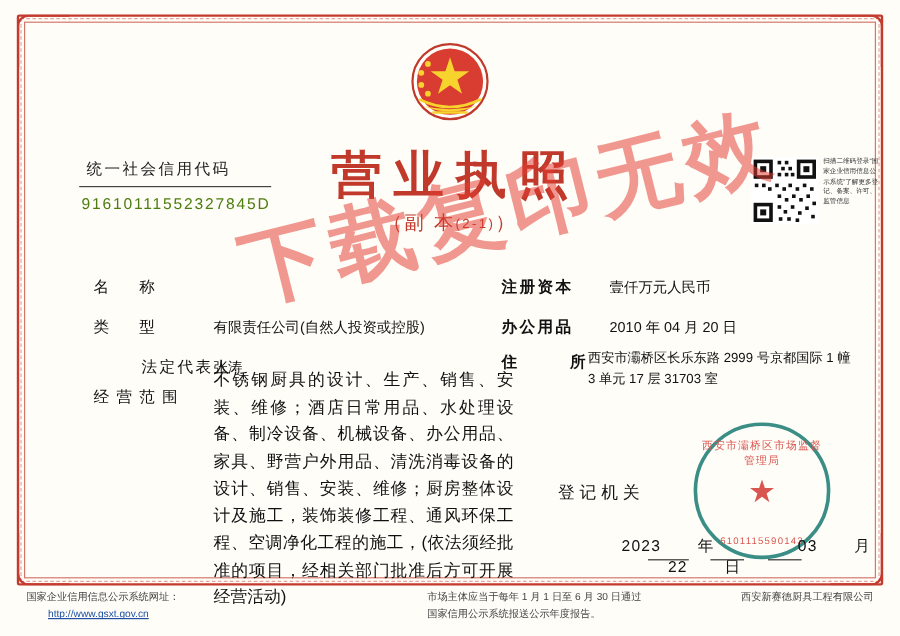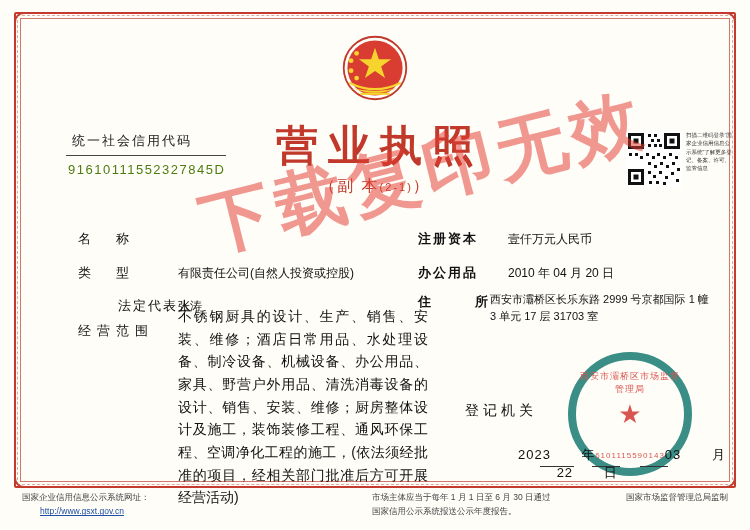--- a/index.html
+++ b/index.html
@@ -103,21 +103,21 @@
   .date-underline{position:absolute;height:1px;background:#333;}
 
   .reg-org{
     position:absolute;left:455px;top:402px;
     font-size:14px;color:#111;letter-spacing:4px;margin-left:10px;
   }
 
   
   .seal{
     position:absolute;right:58px;top:352px;width:108px;height:108px;
-    border:8px solid #0f766e;border-radius:50%;
+    border:3px solid #0f766e;border-radius:50%;
     opacity:.82;
   }
   .seal .star{
     position:absolute;left:50%;top:50%;transform:translate(-50%,-50%);
     color:#d0322b;font-size:26px;line-height:1;
   }
   .seal .arc-top,.seal .arc-bottom{
     position:absolute;left:0;right:0;text-align:center;color:#d0322b;
     font-size:9px;letter-spacing:1px;
   }
@@ -134,21 +134,21 @@
     white-space:nowrap;
     pointer-events:none;
   }
 
   
   .footer{
     position:absolute;left:0;right:0;bottom:6px;height:34px;
     font-size:8.5px;color:#444;
   }
   .footer .left{position:absolute;left:22px;top:0;line-height:1.7;}
-  .footer .mid{position:absolute;left:372px;top:0;line-height:1.7;text-align:left;}
+  .footer .mid{position:absolute;left:356px;top:0;line-height:1.7;text-align:left;}
   .footer .right{position:absolute;right:22px;top:0;line-height:1.7;text-align:right;}
 </style>
 </head>
 <body>
 
 <div id="cert">
 
   <div class="frame-outer"></div>
   <div class="frame-dots"></div>
   <div class="frame-inner"></div>
@@ -279,17 +279,17 @@
   <div class="footer">
     <div class="left">
       <div>国家企业信用信息公示系统网址：</div>
       <div style="color:#1f4fa3;text-decoration:underline;margin-left:18px;">http://www.gsxt.gov.cn</div>
     </div>
     <div class="mid">
       <div>市场主体应当于每年 1 月 1 日至 6 月 30 日通过</div>
       <div>国家信用公示系统报送公示年度报告。</div>
     </div>
     <div class="right">
-      <div>国家市场监督管理总局监制</div>
+      <div>西安新赛德厨具工程有限公司</div>
     </div>
   </div>
 
 </div>
 
 </body></html>

